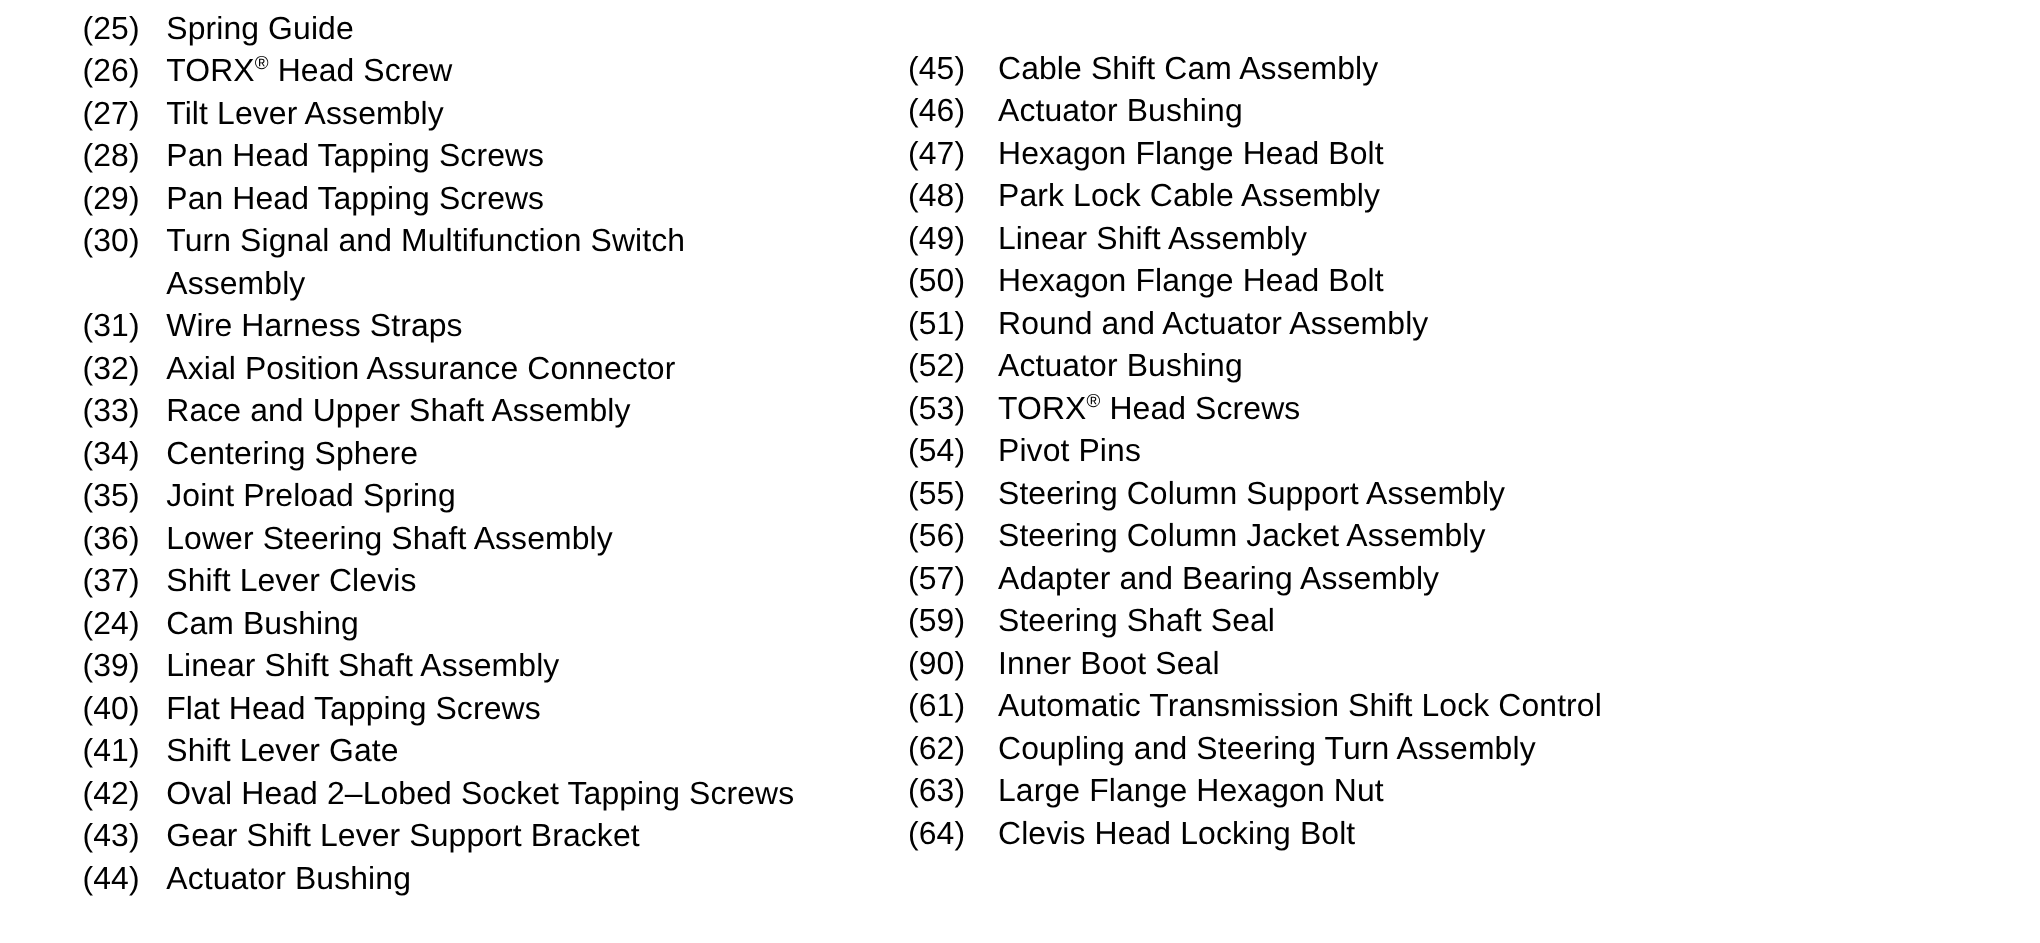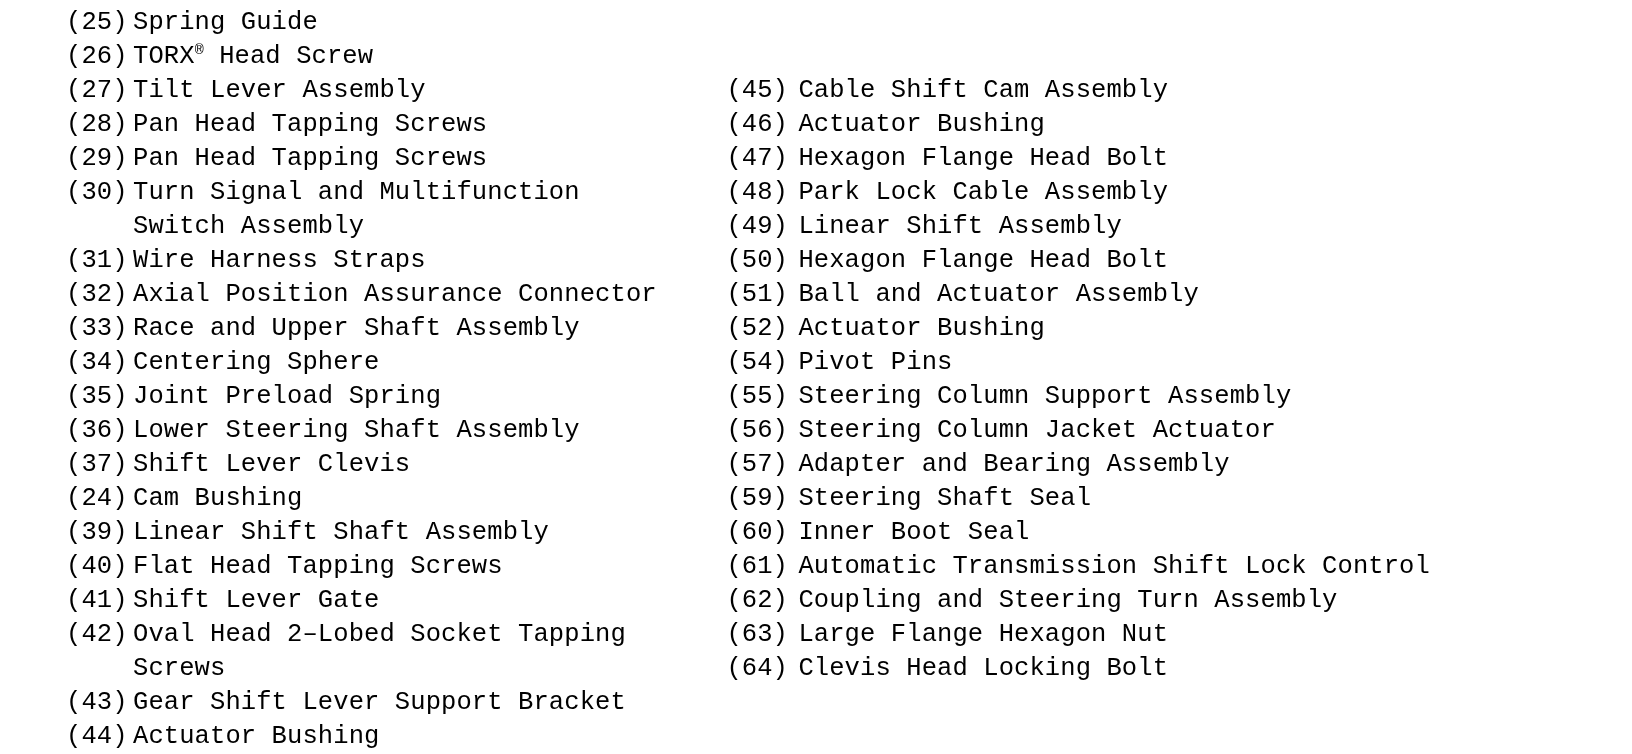--- a/index.html
+++ b/index.html
@@ -19,31 +19,30 @@
     color: #000000;
   }
 
   .columns {
     position: absolute;
     top: 6px;
     left: 0;
     width: 1440px;
     display: flex;
     flex-direction: row;
-    align-items: center;
-    font-family: Liberation Mono, monospace;
+    align-items: flex-start;
   }
 
   .column {
     display: flex;
     flex-direction: column;
   }
 
   .column-left  { margin-left: 66px; width: 700px; }
-  .column-right { margin-left: 20px; width: 780px; }
+  .column-right { margin-left: 20px; width: 780px; margin-top: 32px; }
 
   .legend-item {
     display: flex;
     flex-direction: row;
     align-items: flex-start;
     line-height: 34px;
     font-size: 25.5px;
     font-weight: 400;
     letter-spacing: 0.1px;
   }
@@ -183,48 +182,52 @@
         <div class="legend-item">
           <span class="item-number">(49)</span>
           <span class="item-label">Linear Shift Assembly</span>
         </div>
         <div class="legend-item">
           <span class="item-number">(50)</span>
           <span class="item-label">Hexagon Flange Head Bolt</span>
         </div>
         <div class="legend-item">
           <span class="item-number">(51)</span>
-          <span class="item-label">Ball and Actuator Assembly</span>
+          <span class="item-label">Round and Actuator Assembly</span>
         </div>
         <div class="legend-item">
           <span class="item-number">(52)</span>
           <span class="item-label">Actuator Bushing</span>
         </div>
         <div class="legend-item">
+          <span class="item-number">(53)</span>
+          <span class="item-label">TORX<span class="reg-mark">®</span> Head Screws</span>
+        </div>
+        <div class="legend-item">
           <span class="item-number">(54)</span>
           <span class="item-label">Pivot Pins</span>
         </div>
         <div class="legend-item">
           <span class="item-number">(55)</span>
           <span class="item-label">Steering Column Support Assembly</span>
         </div>
         <div class="legend-item">
           <span class="item-number">(56)</span>
-          <span class="item-label">Steering Column Jacket Actuator</span>
+          <span class="item-label">Steering Column Jacket Assembly</span>
         </div>
         <div class="legend-item">
           <span class="item-number">(57)</span>
           <span class="item-label">Adapter and Bearing Assembly</span>
         </div>
         <div class="legend-item">
           <span class="item-number">(59)</span>
           <span class="item-label">Steering Shaft Seal</span>
         </div>
         <div class="legend-item">
-          <span class="item-number">(60)</span>
+          <span class="item-number">(90)</span>
           <span class="item-label">Inner Boot Seal</span>
         </div>
         <div class="legend-item">
           <span class="item-number">(61)</span>
           <span class="item-label">Automatic Transmission Shift Lock Control</span>
         </div>
         <div class="legend-item">
           <span class="item-number">(62)</span>
           <span class="item-label">Coupling and Steering Turn Assembly</span>
         </div>

